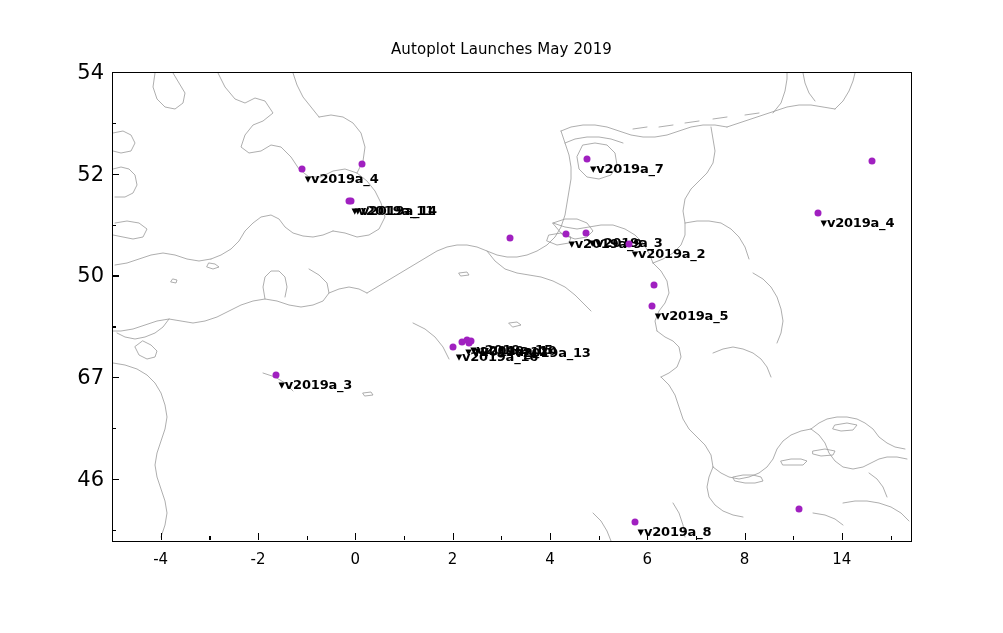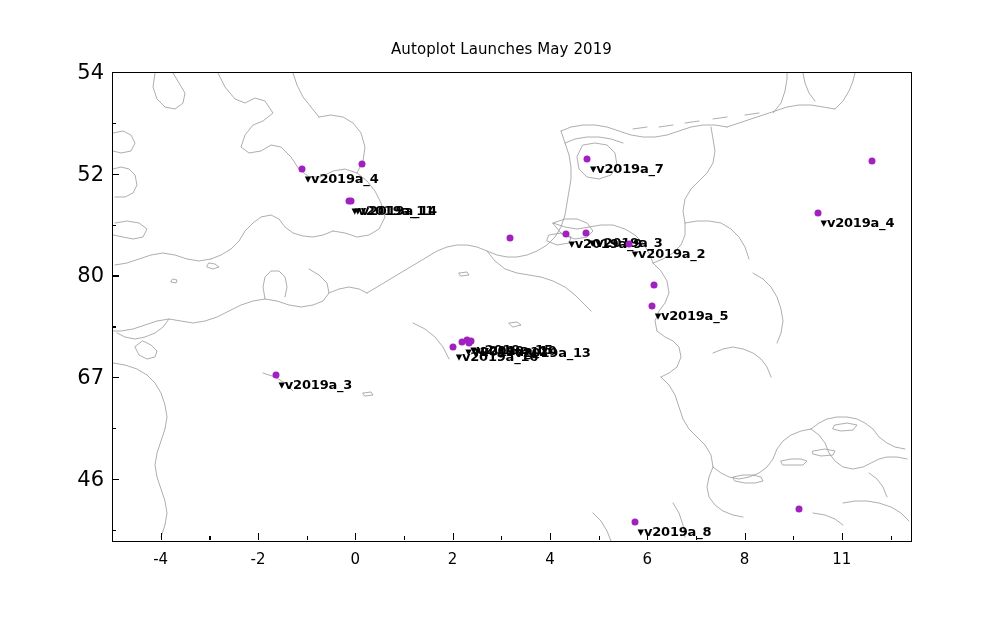--- a/index.html
+++ b/index.html
@@ -278,36 +278,36 @@
       <div class="ticklabel-x" style="left: 355.293px; top: 550px;">0</div>
       <div class="tick-x" style="left: 452.61px; top: 533px; height: 7px;"></div>
       <div class="ticklabel-x" style="left: 452.61px; top: 550px;">2</div>
       <div class="tick-x" style="left: 549.927px; top: 533px; height: 7px;"></div>
       <div class="ticklabel-x" style="left: 549.927px; top: 550px;">4</div>
       <div class="tick-x" style="left: 647.244px; top: 533px; height: 7px;"></div>
       <div class="ticklabel-x" style="left: 647.244px; top: 550px;">6</div>
       <div class="tick-x" style="left: 744.561px; top: 533px; height: 7px;"></div>
       <div class="ticklabel-x" style="left: 744.561px; top: 550px;">8</div>
       <div class="tick-x" style="left: 841.878px; top: 533px; height: 7px;"></div>
-      <div class="ticklabel-x" style="left: 841.878px; top: 550px;">11</div>
+      <div class="ticklabel-x" style="left: 841.878px; top: 550px;">14</div>
       <div class="tick-x" style="left: 112px; top: 536px; height: 4px;"></div>
       <div class="tick-x" style="left: 209.317px; top: 536px; height: 4px;"></div>
       <div class="tick-x" style="left: 306.634px; top: 536px; height: 4px;"></div>
       <div class="tick-x" style="left: 403.951px; top: 536px; height: 4px;"></div>
       <div class="tick-x" style="left: 501.268px; top: 536px; height: 4px;"></div>
       <div class="tick-x" style="left: 598.585px; top: 536px; height: 4px;"></div>
       <div class="tick-x" style="left: 695.902px; top: 536px; height: 4px;"></div>
       <div class="tick-x" style="left: 793.22px; top: 536px; height: 4px;"></div>
       <div class="tick-x" style="left: 890.537px; top: 536px; height: 4px;"></div>
       <div class="tick-y" style="left: 112px; top: 478.957px; width: 7px;"></div>
       <div class="ticklabel-y" style="left: 68px; width: 36px; top: 478.957px;">46</div>
       <div class="tick-y" style="left: 112px; top: 377.217px; width: 7px;"></div>
       <div class="ticklabel-y" style="left: 68px; width: 36px; top: 377.217px;">67</div>
       <div class="tick-y" style="left: 112px; top: 275.478px; width: 7px;"></div>
-      <div class="ticklabel-y" style="left: 68px; width: 36px; top: 275.478px;">80</div>
+      <div class="ticklabel-y" style="left: 68px; width: 36px; top: 275.478px;">50</div>
       <div class="tick-y" style="left: 112px; top: 173.739px; width: 7px;"></div>
       <div class="ticklabel-y" style="left: 68px; width: 36px; top: 173.739px;">52</div>
       <div class="tick-y" style="left: 112px; top: 72px; width: 7px;"></div>
       <div class="ticklabel-y" style="left: 68px; width: 36px; top: 72px;">54</div>
       <div class="tick-y" style="left: 112px; top: 529.826px; width: 4px;"></div>
       <div class="tick-y" style="left: 112px; top: 428.087px; width: 4px;"></div>
       <div class="tick-y" style="left: 112px; top: 326.348px; width: 4px;"></div>
       <div class="tick-y" style="left: 112px; top: 224.609px; width: 4px;"></div>
       <div class="tick-y" style="left: 112px; top: 122.87px; width: 4px;"></div>
     </div>

